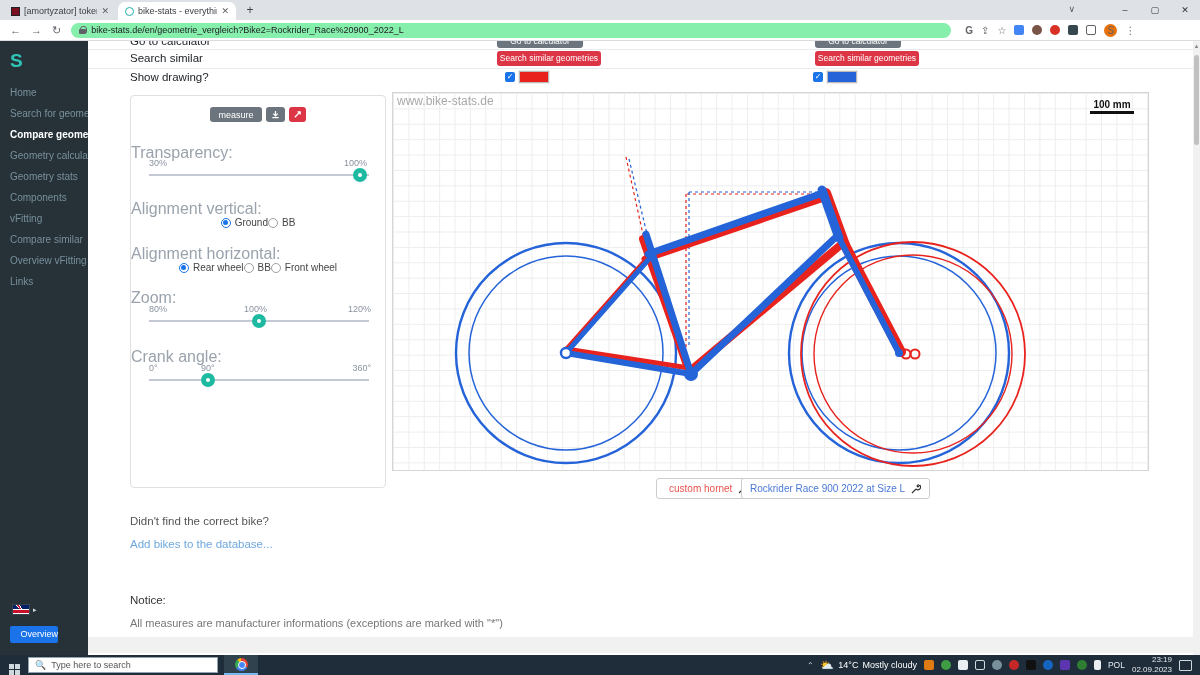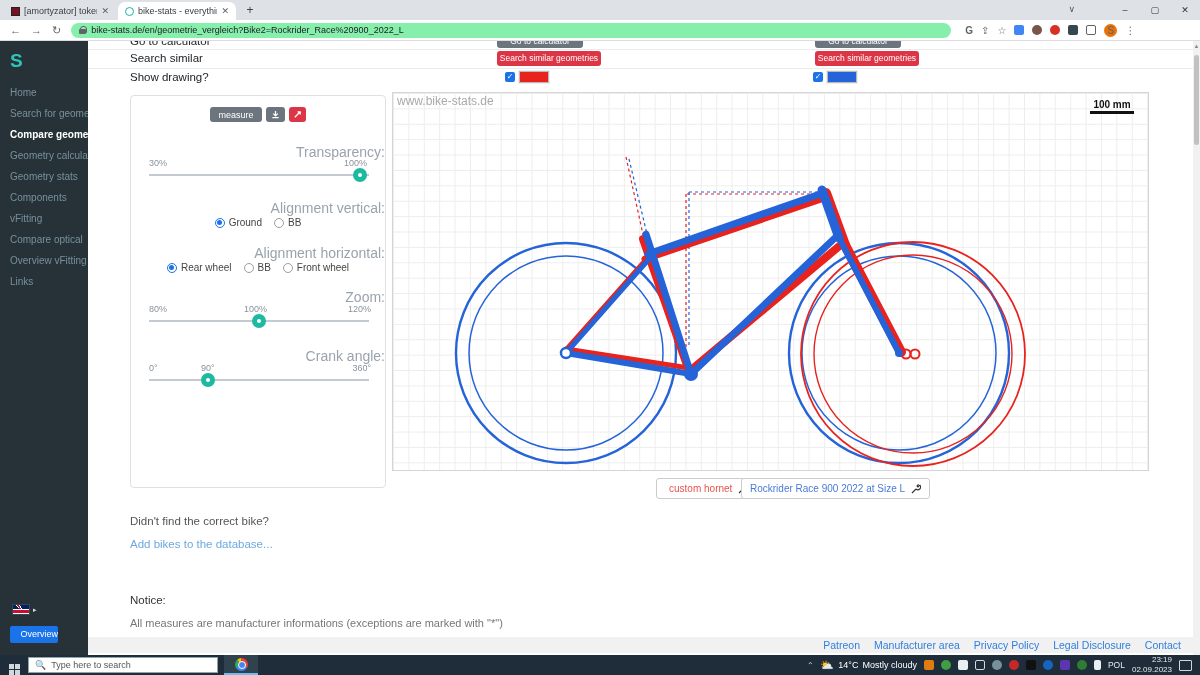--- a/index.html
+++ b/index.html
@@ -56,26 +56,26 @@
   .chk { position:absolute; width:10px; height:10px; background:#1a73e8; border-radius:2px; color:#fff; font-size:8px; line-height:10px; text-align:center; }
   .swatch { position:absolute; width:30px; height:12px; border:1px solid #bbb; outline:1px solid #eee; }
 
   
   .panel { position:absolute; left:42px; top:54px; width:256px; height:393px; border:1px solid #e0e0e0; border-radius:4px; background:#fff; }
   .panel-btns { position:absolute; left:0; right:0; top:11px; display:flex; justify-content:center; gap:4px; }
   .pbtn { height:15px; border-radius:3px; color:#fff; font-size:9px; display:flex; align-items:center; justify-content:center; }
   .pbtn.measure { background:#6c757d; padding:0 8px; }
   .pbtn.icon { background:#6c757d; width:19px; }
   .pbtn.icon-red { background:#dc3545; width:17px; }
-  .ctl-title { position:absolute; left:0; right:0; text-align:right; font-size:14px; color:#9aa3ad; }
+  .ctl-title { position:absolute; left:0; right:0; text-align:left; font-size:16px; color:#9aa3ad; }
   .sl-lab { position:absolute; font-size:9px; color:#8a93a0; }
   .track { position:absolute; left:18px; width:220px; height:2px; background:#c3cad4; }
   .thumb { position:absolute; width:14px; height:14px; border-radius:50%; background:#1db9a0; }
   .thumb:after { content:""; position:absolute; left:5px; top:5px; width:4px; height:4px; border-radius:50%; background:#fff; }
-  .radio-row { position:absolute; left:0; right:0; display:flex; justify-content:center; gap:12px; }
+  .radio-row { position:absolute; left:0; right:0; display:flex; justify-content:center; }
   .radio { display:flex; align-items:center; gap:4px; font-size:10px; color:#444; }
   .rdot { width:10px; height:10px; border-radius:50%; border:1.5px solid #9e9e9e; position:relative; }
   .radio.selected .rdot { border-color:#1a73e8; }
   .radio.selected .rdot:after { content:""; position:absolute; left:1.5px; top:1.5px; width:5px; height:5px; border-radius:50%; background:#1a73e8; }
 
   
   .canvas { position:absolute; left:304px; top:51px; width:757px; height:379px; background:#fff;
             border:1px solid #d5d5d5;
             background-image:linear-gradient(#ededed 1px, transparent 1px),
                              linear-gradient(90deg, #ededed 1px, transparent 1px);
@@ -200,21 +200,21 @@
 
         <div class="side-item">
           <span>Components</span>
         </div>
 
         <div class="side-item">
           <span>vFitting</span>
         </div>
 
         <div class="side-item">
-          <span>Compare optical</span>
+          <span>Compare similar</span>
         </div>
 
         <div class="side-item">
           <span>Overview vFitting</span>
         </div>
 
         <div class="side-item">
           <span>Links</span>
         </div>
       </div>
@@ -381,32 +381,20 @@
           <path d="M1 9 L5 5 M8.8 1.2 A2.6 2.6 0 0 1 5 5 M8.8 1.2 L7 3 6 2 7.6 0.4" stroke="#333" stroke-width="1.1" fill="none"></path>
         </svg>
     </div>
 
     <div class="text12" style="left:42px; top:474px; color:#555;">Didn't find the correct bike?</div>
     <div class="text12 link" style="left:42px; top:497px;">Add bikes to the database...</div>
     <div class="text12" style="left:42px; top:553px; color:#333;">Notice:</div>
     <div class="text12" style="left:42px; top:576px; color:#777; font-size:11px;">All measures are manufacturer informations (exceptions are marked with "*")</div>
 
     <div class="grayband" style="top:596px;">
-      <span class="footer-links">
-
-          <a href="#"><span>Patreon</span></a>
-
-          <a href="#"><span>Manufacturer area</span></a>
-
-          <a href="#"><span>Privacy Policy</span></a>
-
-          <a href="#"><span>Legal Disclosure</span></a>
-
-          <a href="#"><span>Contact</span></a>
-        </span>
     </div>
   </div>
 
   <div class="scrollbar">
     <div class="scroll-arrow">▲</div>
     <div class="scroll-thumb"></div>
   </div>
 
   <div class="taskbar">
     <div class="start">

